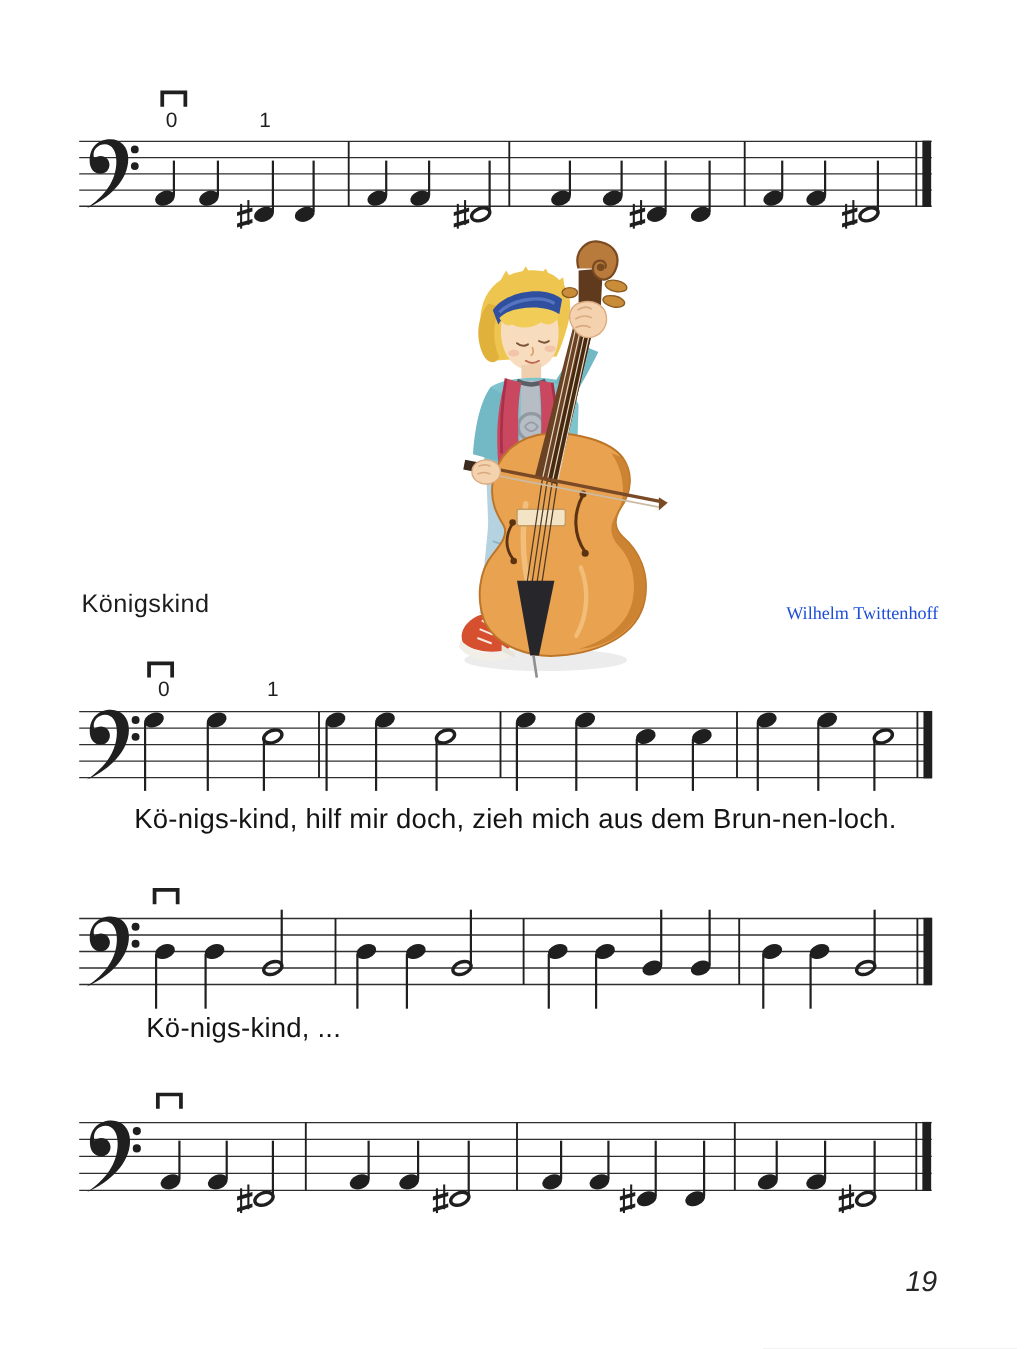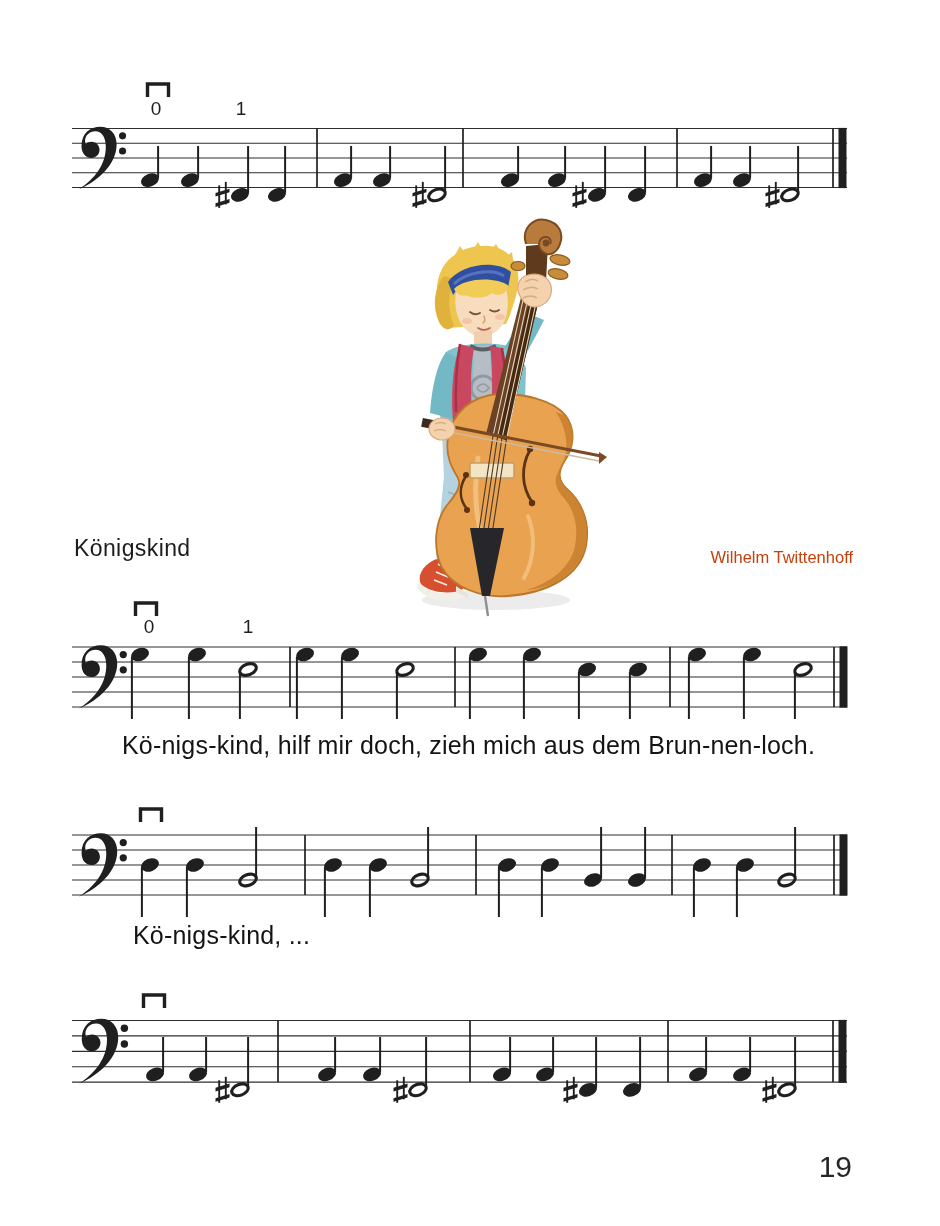--- a/index.html
+++ b/index.html
@@ -9,28 +9,28 @@
     font-family:"Liberation Sans",sans-serif;color:#1c1c1c;
   }
   .page *{box-sizing:border-box;}
   #notation{position:absolute;left:0;top:0;}
   .title{
     position:absolute;left:74px;top:535px;
     font-size:23px;letter-spacing:.4px;color:#1c1c1c;
   }
   .composer{
     position:absolute;right:87px;top:548px;
-    font-size:16.5px;color:#c2410c;
+    font-size:16.5px;color:#1d4ed8;font-family:Liberation Serif, serif;
   }
   .lyrics{position:absolute;font-size:25px;color:#141414;white-space:nowrap;}
   .lyrics1{left:122px;top:731px;letter-spacing:.2px;}
   .lyrics2{left:133px;top:921px;letter-spacing:.2px;}
   .pagenum{
     position:absolute;right:88px;top:1150px;
-    font-size:30px;color:#262626;
+    font-size:26px;color:#262626;font-style:italic;
   }
   .illo{position:absolute;left:408px;top:216px;}
 </style>
 </head>
 <body>
 
 <div class="page">
 
   <svg id="notation" width="940" height="1226" viewBox="0 0 940 1226">
       <g>

